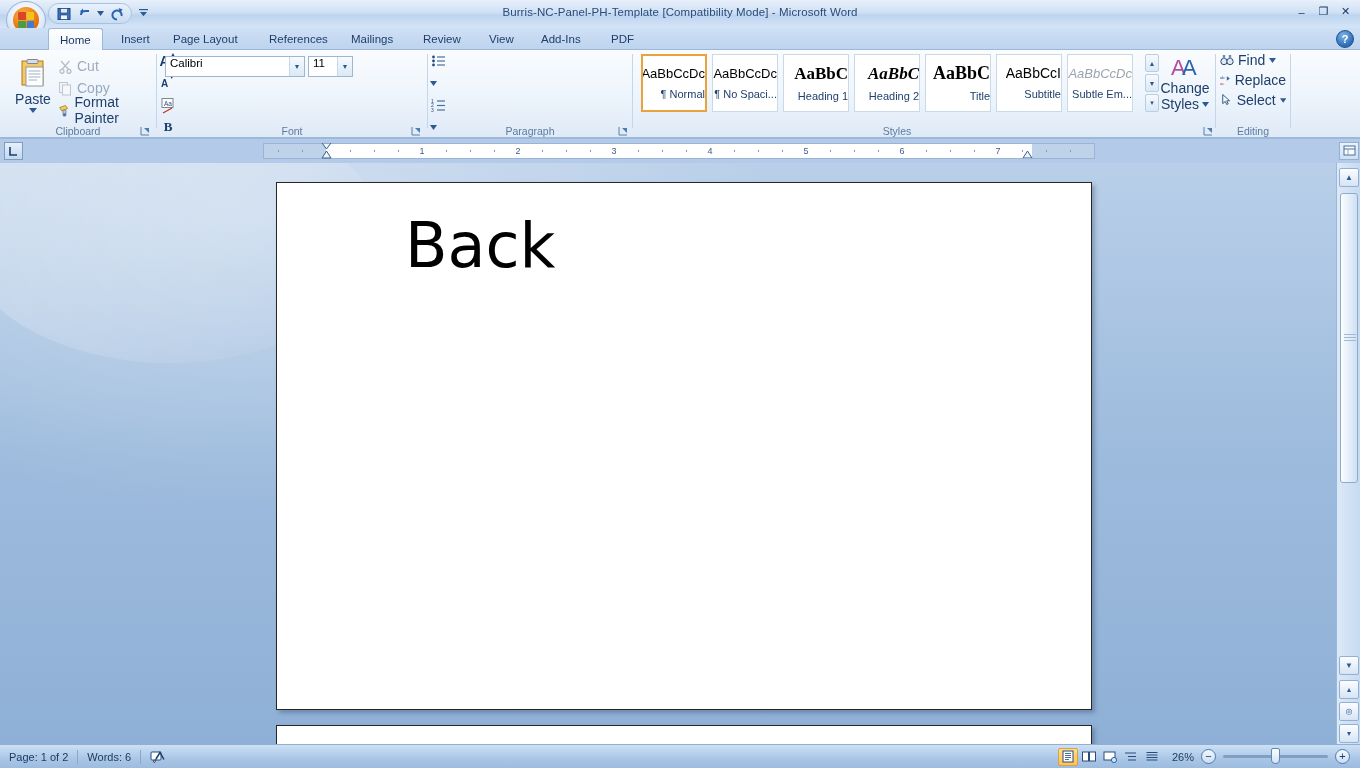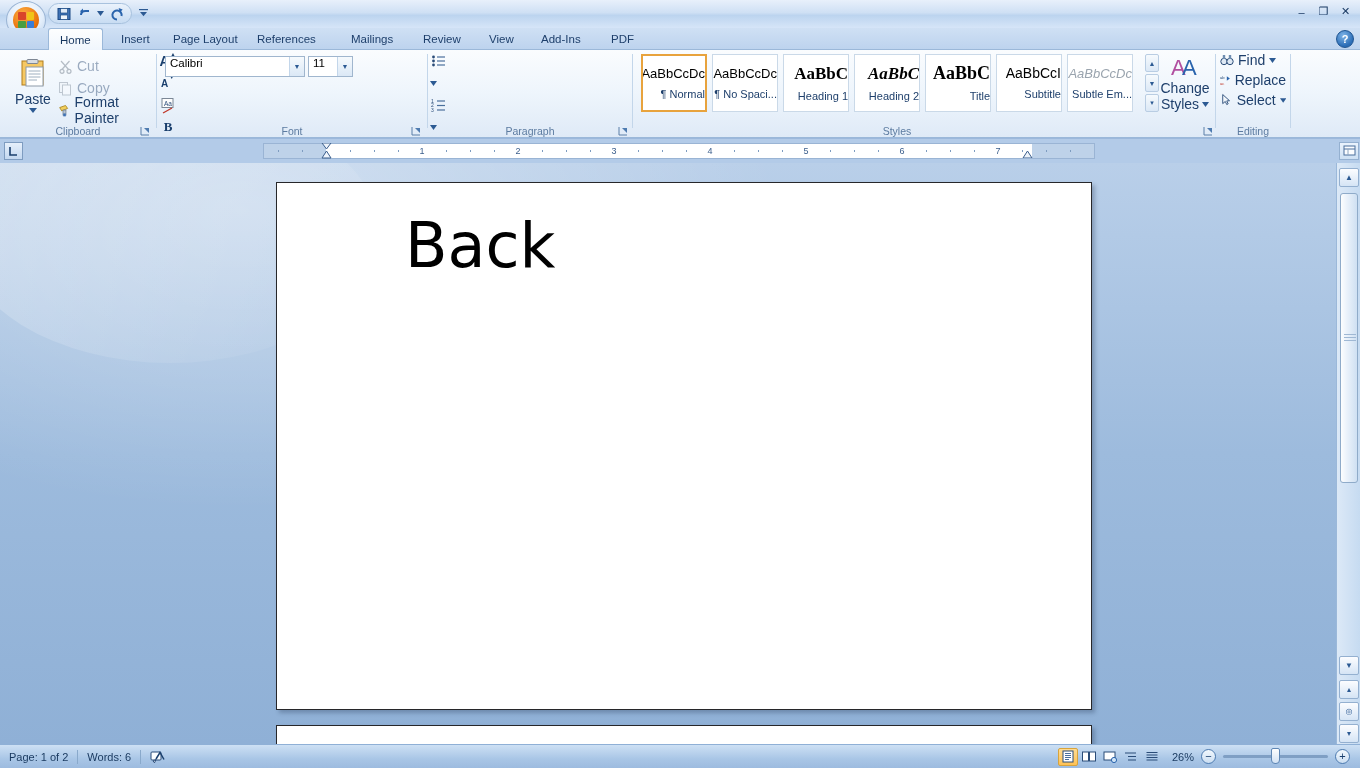--- a/index.html
+++ b/index.html
@@ -312,33 +312,34 @@
       </svg>
     </div>
   </div>
   <div id="qat-dropdown">
     <svg width="9" height="8" viewBox="0 0 9 8">
       <rect x="0" y="0" width="9" height="1.2" fill="#2c5a93"></rect>
       <path d="M1 3 L8 3 L4.5 7.2 Z" fill="#2c5a93"></path>
     </svg>
   </div>
 
+  <div id="doc-title">Burris-NC-Panel-PH-Template [Compatibility Mode] - Microsoft Word</div>
 
   <div id="win-controls">
     <div class="win-btn">–</div>
     <div class="win-btn">❐</div>
     <div class="win-btn">✕</div>
   </div>
 </div>
 
 <div id="tabbar">
   <div class="tab active" style="left:48px;">Home</div>
   <div class="tab" style="left:110px;">Insert</div>
   <div class="tab" style="left:162px;">Page Layout</div>
-  <div class="tab" style="left:246px;">References</div>
+  <div class="tab" style="left:258px;">References</div>
   <div class="tab" style="left:340px;">Mailings</div>
   <div class="tab" style="left:412px;">Review</div>
   <div class="tab" style="left:478px;">View</div>
   <div class="tab" style="left:530px;">Add-Ins</div>
   <div class="tab" style="left:600px;">PDF</div>
   <div id="help-btn">?</div>
 </div>
 
 <div id="ribbon">
 

